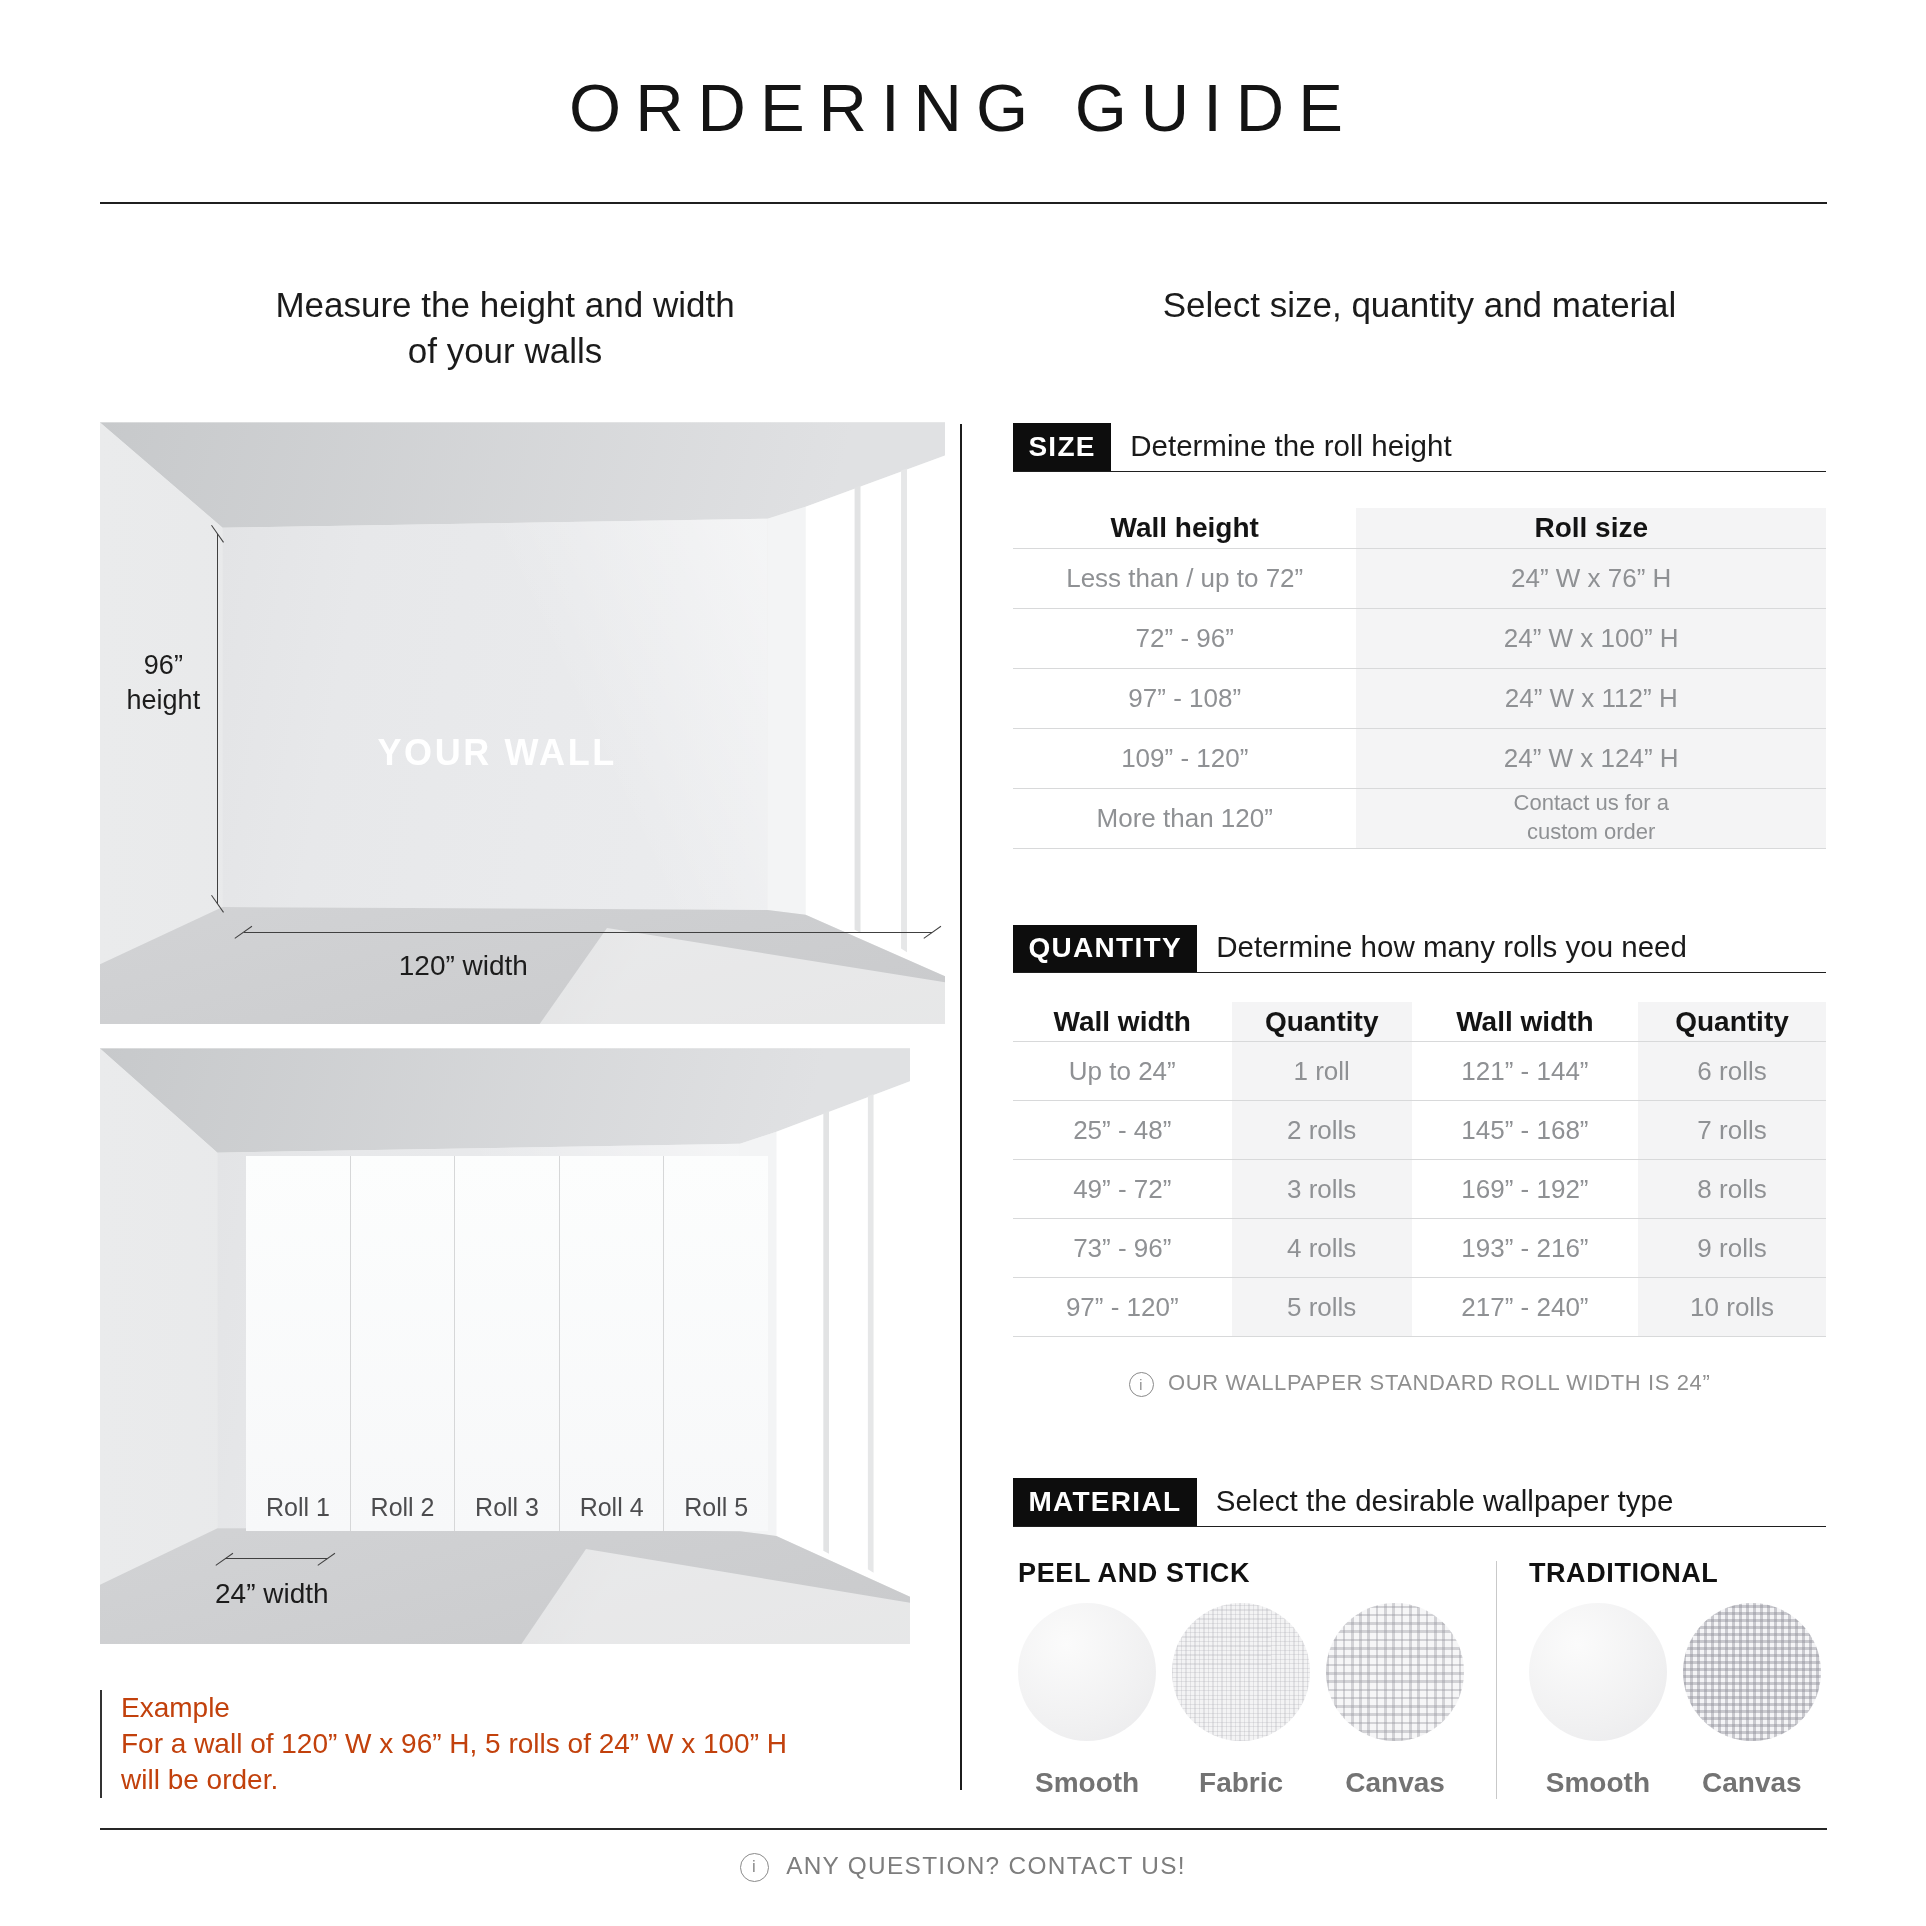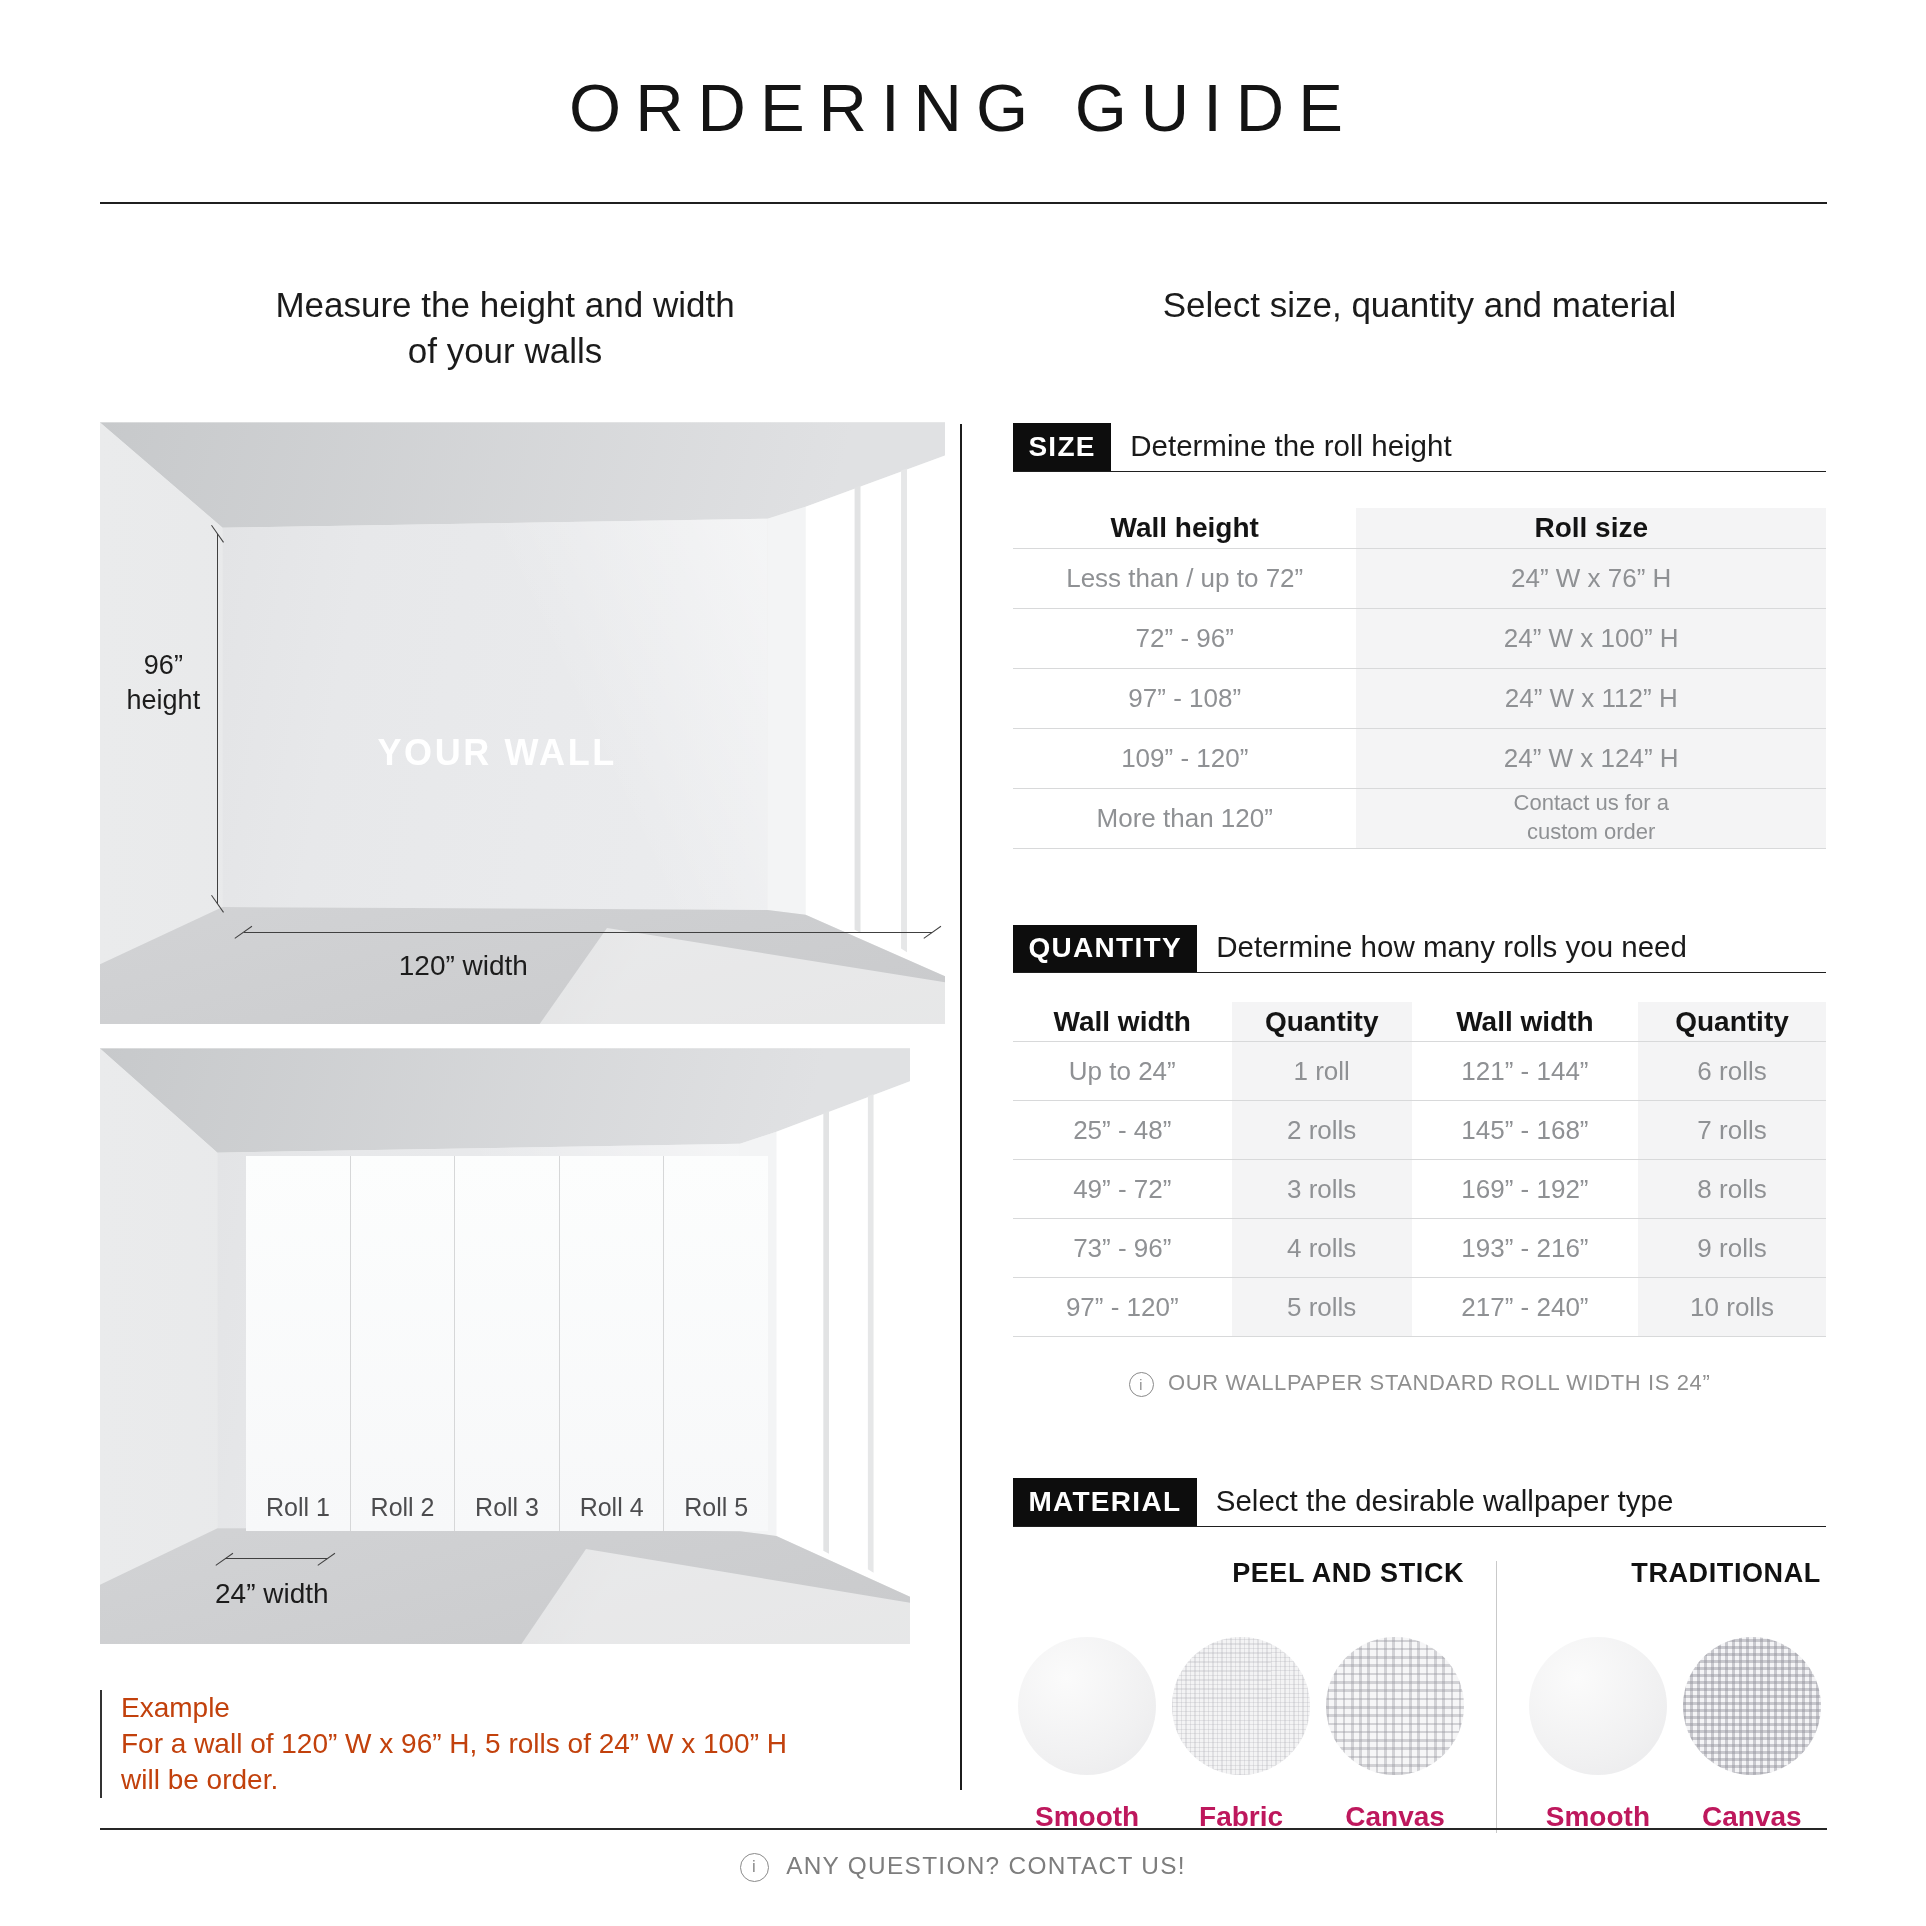--- a/index.html
+++ b/index.html
@@ -51,26 +51,26 @@
   .qty-table th{height:39px;}
   .qty-table td{height:58px;}
   .qty-table .q1{width:27%;} .qty-table .q2{width:22%;}
   .qty-table .q3{width:28%;} .qty-table .q4{width:23%;}
 
   .note{margin-top:33px;text-align:center;font-size:22px;color:#8f8f8f;letter-spacing:0.6px;}
   .note .info-icon{width:23px;height:23px;border-width:1.3px;font-size:14px;margin-right:7.7px;}
 
   
   .materials{margin-top:31px;display:flex;align-items:stretch;justify-content:space-between;padding:0 5.1px;}
-  .mat-group{display:flex;flex-direction:column;align-items:flex-end;gap:34px;}
+  .mat-group{display:flex;flex-direction:column;align-items:flex-start;}
   .mat-title{font-size:27px;font-weight:600;color:#111;letter-spacing:0.6px;}
   .swatches{display:flex;gap:16px;margin-top:14px;}
   .swatch-col{display:flex;flex-direction:column;align-items:center;}
   .swatch{width:138px;height:138px;border-radius:50%;}
-  .swatch-label{margin-top:26px;font-size:28px;font-weight:700;color:#be185d;}
+  .swatch-label{margin-top:26px;font-size:28px;font-weight:700;color:#737373;}
   .mat-divider{width:1.3px;background:#c9c9c9;margin:3.9px 6.4px 0 6.4px;}
   .tx-smooth{background:radial-gradient(circle at 35% 30%, #fbfbfb, #f0f0f1 65%, #e9e9eb);}
   .tx-fabric{background-color:#f3f3f4;
     background-image:repeating-linear-gradient(0deg, rgba(175,175,182,.28) 0 1.3px, transparent 1.3px 4.5px),
                      repeating-linear-gradient(90deg, rgba(175,175,182,.28) 0 1.3px, transparent 1.3px 4.5px);}
   .tx-canvas{background-color:#f6f6f7;
     background-image:repeating-linear-gradient(0deg, rgba(150,150,158,.38) 0 2.6px, transparent 2.6px 8.3px),
                      repeating-linear-gradient(90deg, rgba(150,150,158,.38) 0 2.6px, transparent 2.6px 8.3px);}
   .tx-canvas2{background-color:#f4f4f6;
     background-image:repeating-linear-gradient(0deg, rgba(140,140,150,.42) 0 2.6px, transparent 2.6px 7px),

